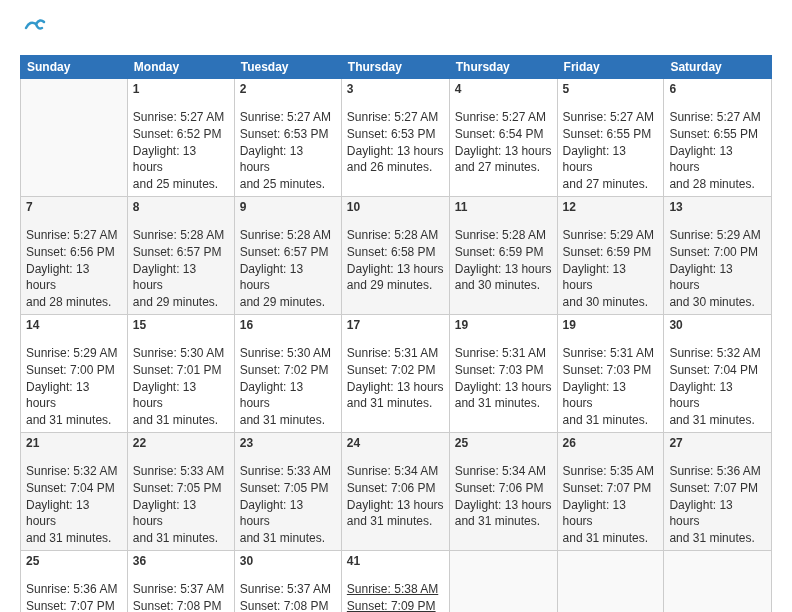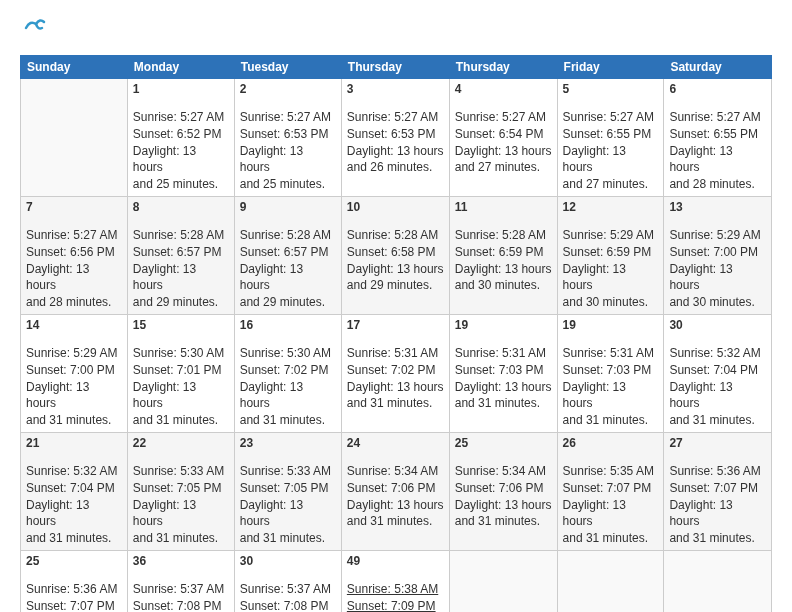--- a/index.html
+++ b/index.html
@@ -352,21 +352,21 @@
 and 31 minutes.</div>
           </td>
           <td>
             <span class="day-num">30</span>
             <div class="day-info" style="white-space: pre-line;">Sunrise: 5:37 AM
 Sunset: 7:08 PM
 Daylight: 13 hours
 and 30 minutes.</div>
           </td>
           <td>
-            <span class="day-num">49</span>
+            <span class="day-num">41</span>
             <div class="day-info" style="white-space: pre-line; text-decoration: underline;">Sunrise: 5:38 AM
 Sunset: 7:09 PM
 Daylight: 13 hours
 and 30 minutes.</div>
           </td>
           <td class="empty"></td>
           <td class="empty"></td>
           <td class="empty"></td>
         </tr>
       </tbody>

